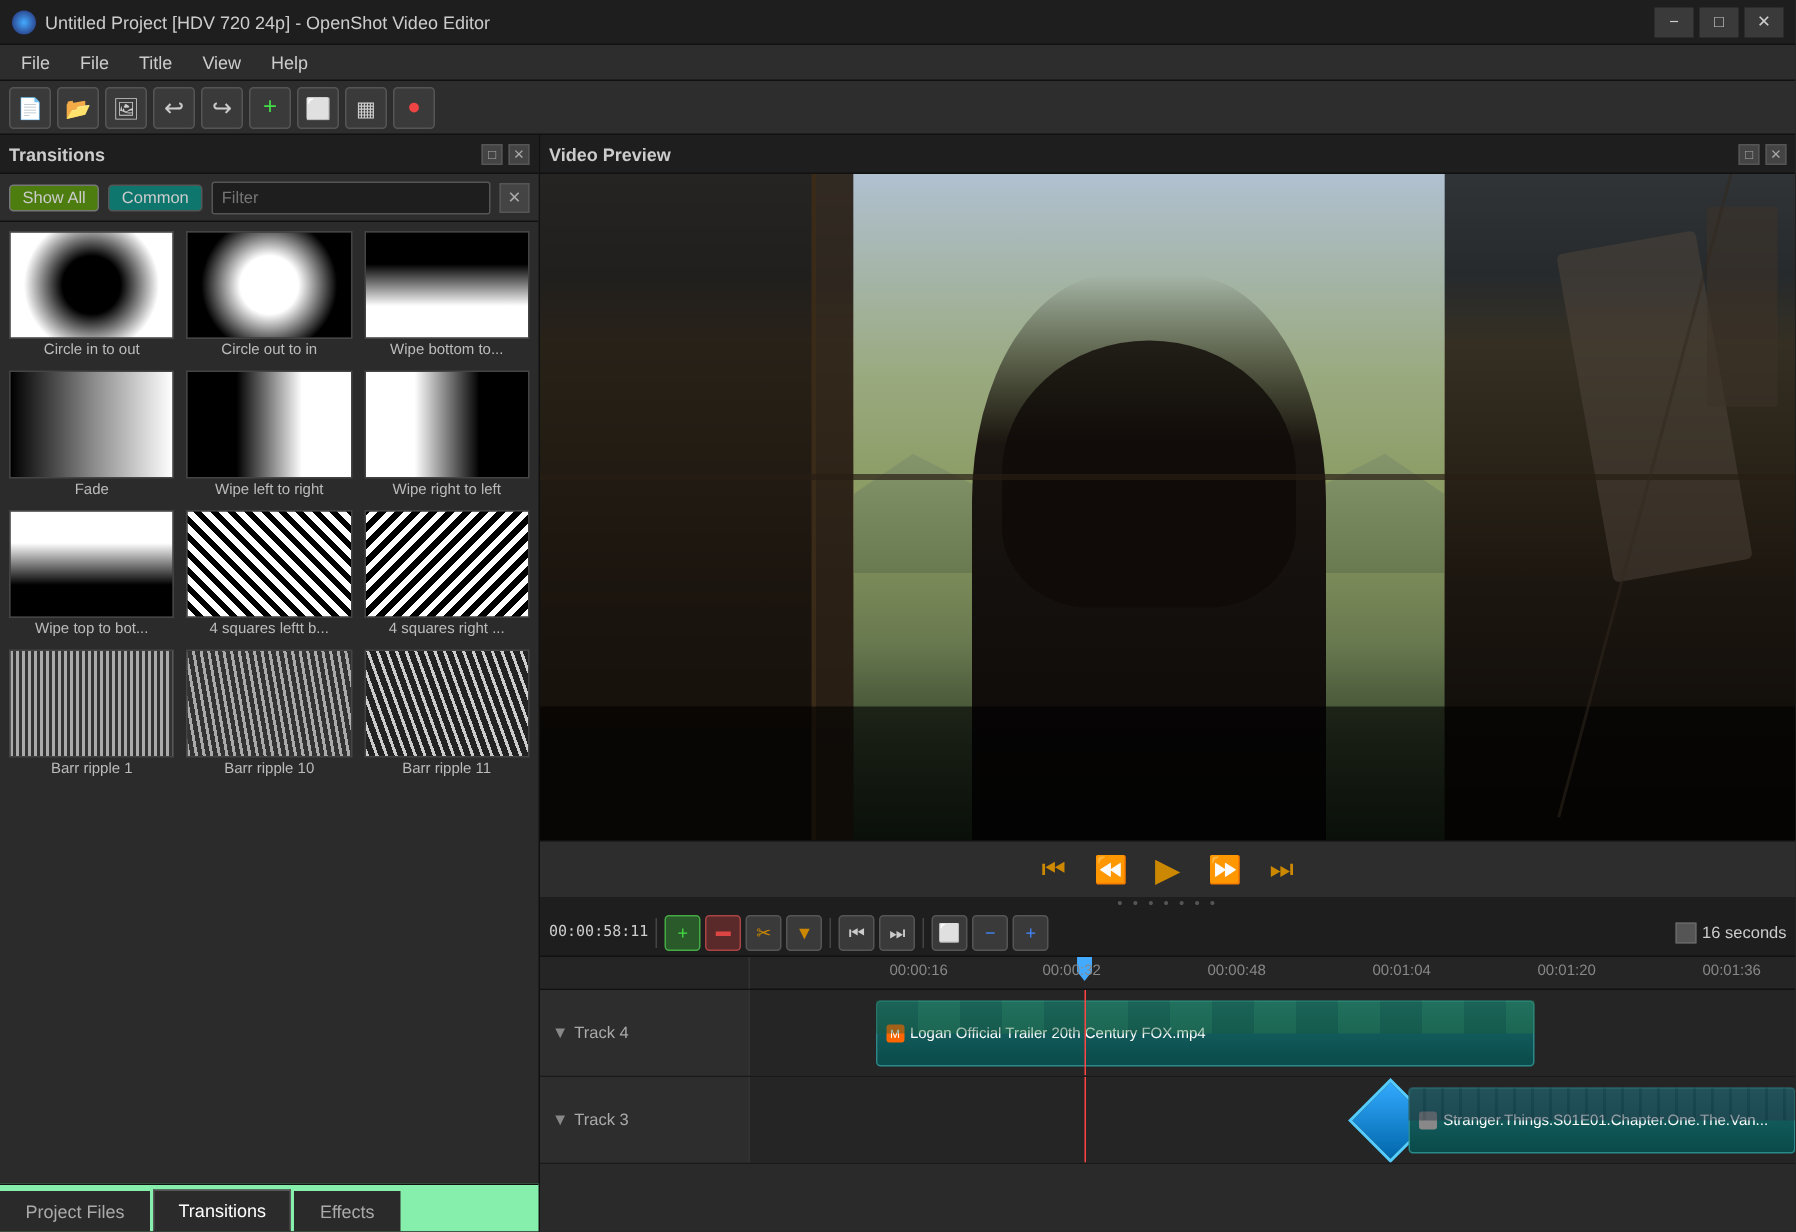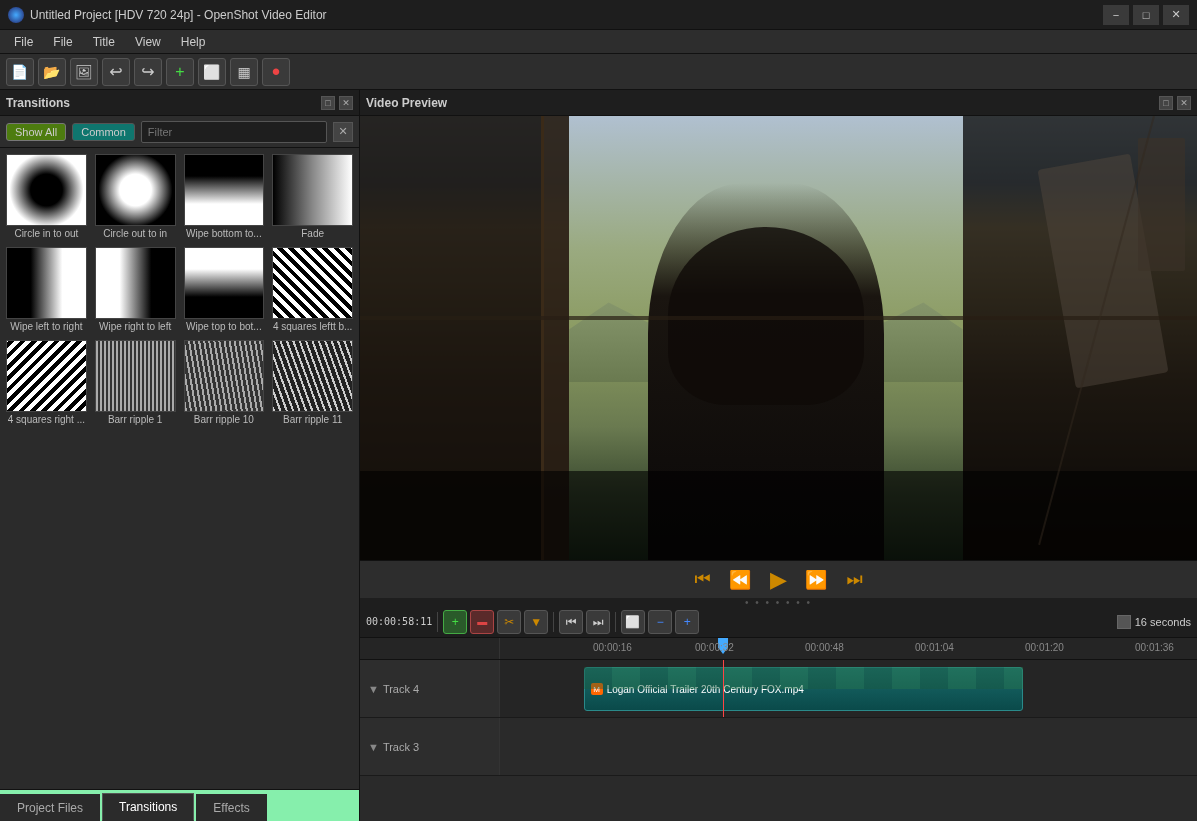--- a/index.html
+++ b/index.html
@@ -167,21 +167,21 @@
       font-size: 11px;
       display: flex; align-items: center; justify-content: center;
     }
 
     
     #transitions-grid {
       flex: 1;
       overflow-y: auto;
       padding: 4px;
       display: grid;
-      grid-template-columns: repeat(4, 1fr);
+      grid-template-columns: repeat(3, 1fr);
       gap: 4px;
       align-content: start;
     }
     #transitions-grid::-webkit-scrollbar { width: 8px; }
     #transitions-grid::-webkit-scrollbar-track { background: #222; }
     #transitions-grid::-webkit-scrollbar-thumb { background: #555; }
 
     .transition-item {
       display: flex;
       flex-direction: column;
@@ -765,18 +765,33 @@
 
             <div style="position:absolute;left:12%;width:63%;top:7px;height:22px;background:repeating-linear-gradient(90deg, #1a5a3a 0px, #1a5a3a 28px, #2a7a4a 28px, #2a7a4a 56px);opacity:0.4;pointer-events:none;"></div>
           </div>
         </div>
 
         <div class="track-row">
           <div class="track-label">
             <span class="track-arrow">▼</span>
             <span>Track 3</span>
           </div>
+          <div class="track-content">
+
+            <div class="playhead-line" style="left:32%;"></div>
+
+            <div class="clip-diamond" style="left:57%;">
+              <div class="diamond-shape"></div>
+            </div>
+
+            <div class="clip-block clip-teal" style="left:63%; width:37%;">
+              <div class="clip-icon" style="background:#888;"></div>
+              <span>Stranger.Things.S01E01.Chapter.One.The.Van...</span>
+            </div>
+
+            <div style="position:absolute;left:63%;width:37%;top:7px;height:22px;background:repeating-linear-gradient(90deg, #2a3a4a 0px, #2a3a4a 10px, #1a2a3a 10px, #1a2a3a 12px);opacity:0.5;pointer-events:none;"></div>
+          </div>
         </div>
 
       </div>
     </div>
   </div>
 </div>
 
 </body></html>

